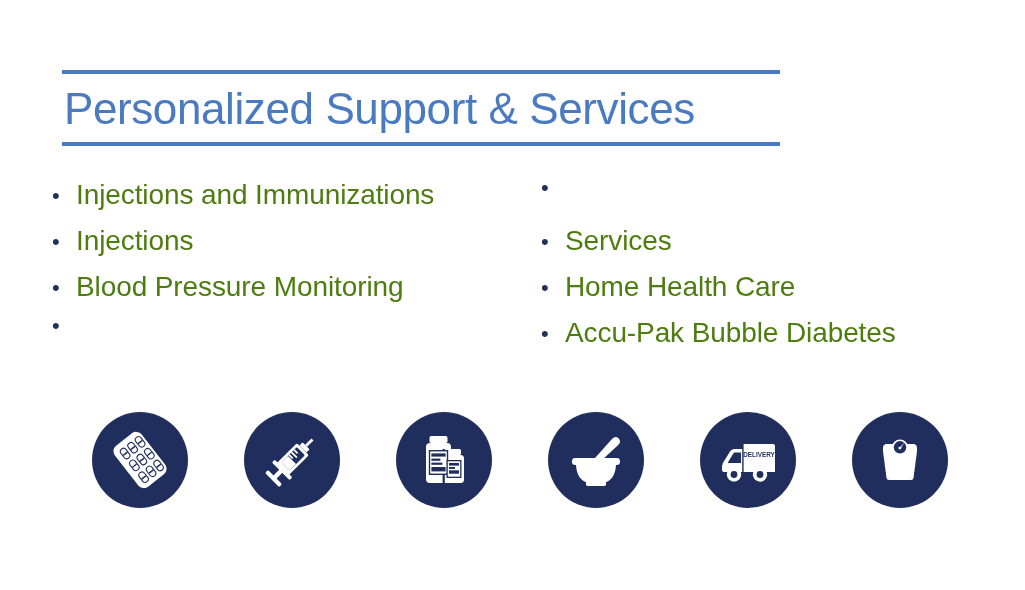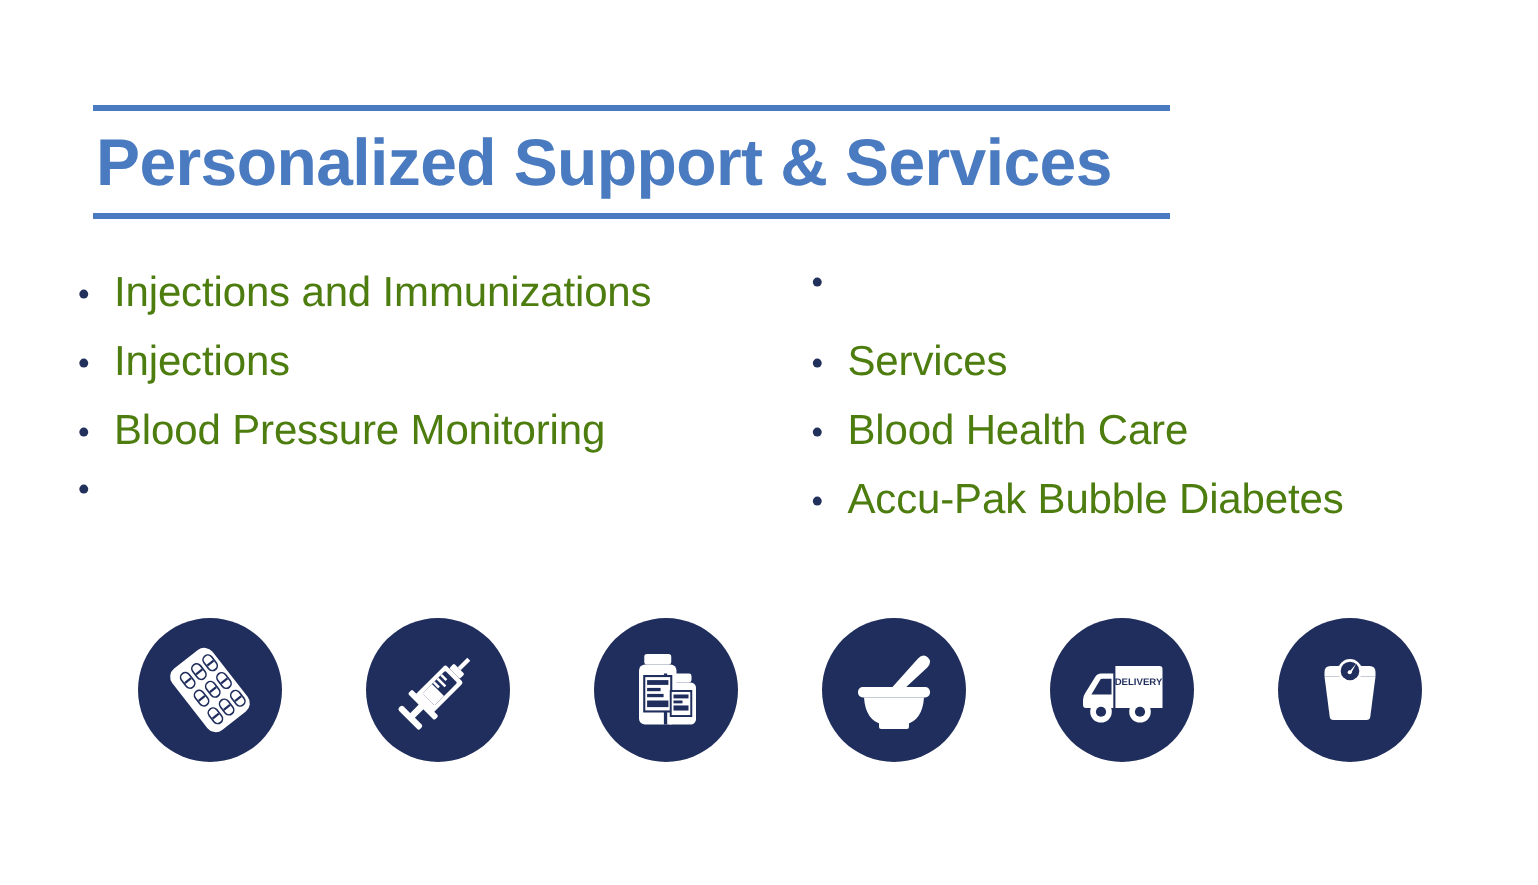--- a/index.html
+++ b/index.html
@@ -24,21 +24,21 @@
   }
   .rule {
     height: 4px;
     background: #4a7bc0;
     width: 100%;
   }
   #title-rule-top { margin-bottom: 4px; }
   #title-rule-bottom { margin-top: 2px; }
   #page-title {
     font-family: "Liberation Sans", sans-serif;
-    font-weight: 700;
+    font-weight: 400;
     font-size: 44px;
     line-height: 58px;
     letter-spacing: -0.4px;
     color: #4a7bc0;
     white-space: nowrap;
     padding: 2px 0 2px 2px;
   }
 
   
   #services-columns {
@@ -137,21 +137,21 @@
   <div class="service-column" id="column-right">
     <div class="service-item">
       <span class="bullet-dot">•</span>
     </div>
     <div class="service-item">
       <span class="bullet-dot">•</span>
       <span class="service-label">Services</span>
     </div>
     <div class="service-item">
       <span class="bullet-dot">•</span>
-      <span class="service-label">Blood Health Care</span>
+      <span class="service-label">Home Health Care</span>
     </div>
     <div class="service-item">
       <span class="bullet-dot">•</span>
       <span class="service-label">Accu-Pak Bubble Diabetes</span>
     </div>
   </div>
 
 </div>
 
 <div id="icon-row">

